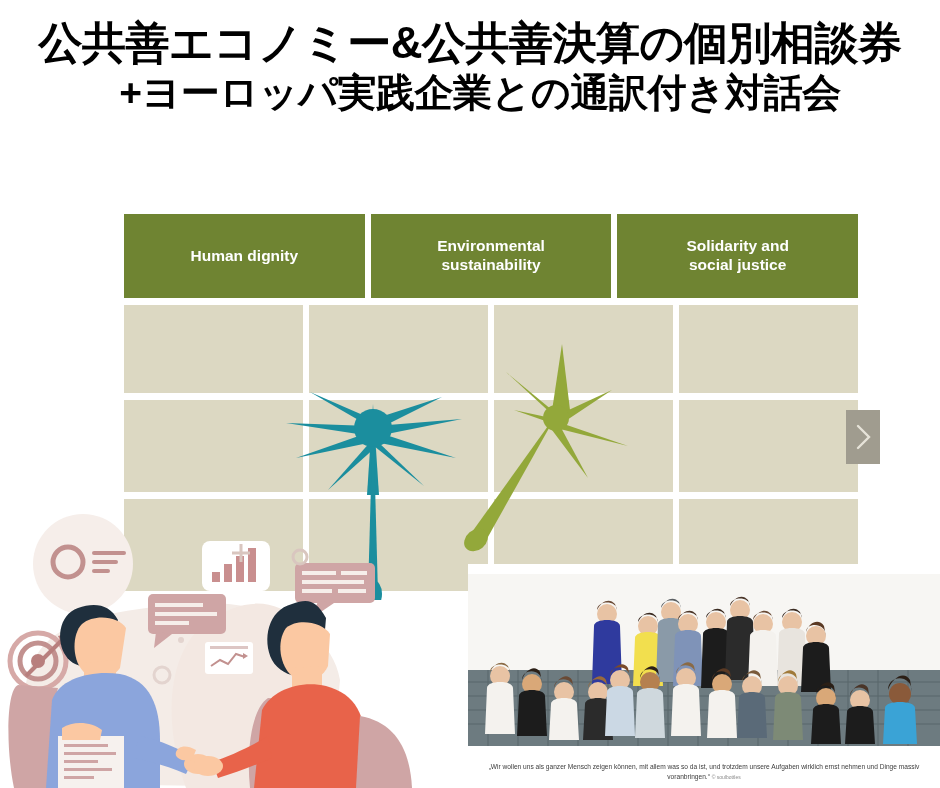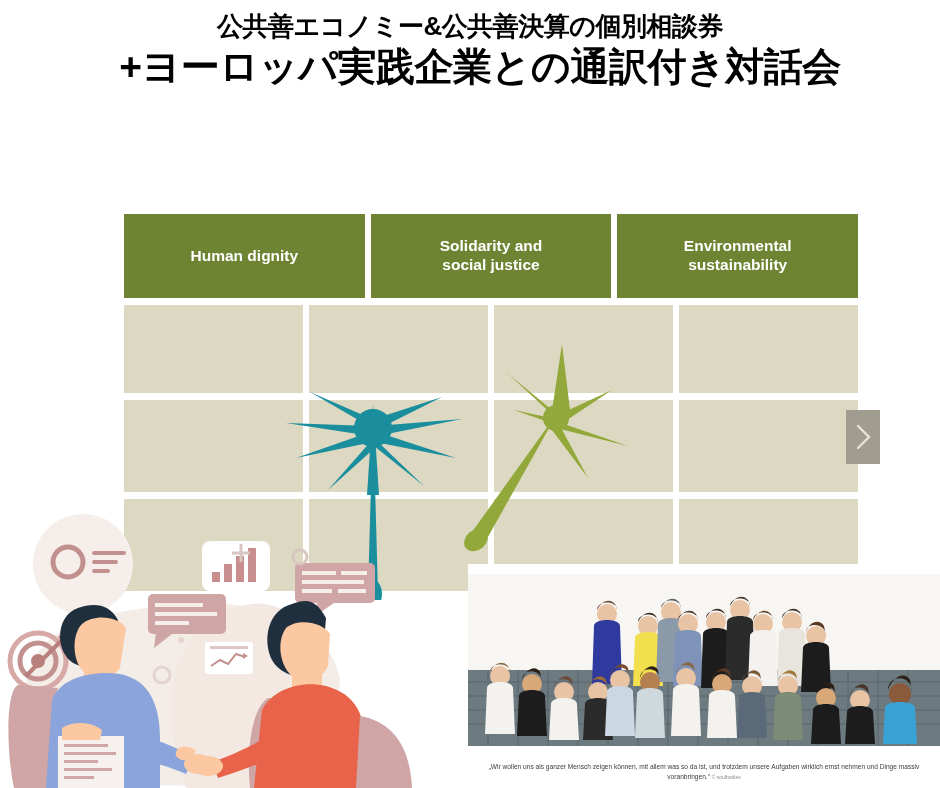--- a/index.html
+++ b/index.html
@@ -14,21 +14,21 @@
   
   #title-block {
     position: absolute; left: 0; top: 12px; width: 940px;
     text-align: center;
     color: #000;
     font-weight: bold;
     line-height: 1.12;
     letter-spacing: -0.5px;
   }
   .title-line { display: block; font-size: 38px; font-weight: 700; white-space: nowrap; }
-  #title-line-1 { font-size: 26px; }
+  #title-line-1 { font-size: 44px; margin-top: 6px; }
   #title-line-2 { font-size: 38px; }
   #title-line-3 { font-size: 39px; margin-top: 4px; margin-left: 20px; }
 
   
   #matrix {
     position: absolute; left: 124px; top: 214px;
     width: 734px; height: 386px;
   }
   #matrix-head { display: flex; gap: 6px; height: 84px; }
   .head-cell {
@@ -93,28 +93,28 @@
   </div>
 
   <div id="matrix">
 
     <div id="matrix-head">
       <div class="head-cell">
         <span>Human dignity</span>
       </div>
       <div class="head-cell">
         <span>
-          <span>Solidarity and</span><br>
-          <span>social justice</span>
+          <span>Environmental</span><br>
+          <span>sustainability</span>
         </span>
       </div>
       <div class="head-cell">
         <span>
-          <span>Environmental</span><br>
-          <span>sustainability</span>
+          <span>Solidarity and</span><br>
+          <span>social justice</span>
         </span>
       </div>
     </div>
 
     <div class="matrix-row r1">
       <div class="body-cell"></div>
       <div class="body-cell"></div>
       <div class="body-cell"></div>
       <div class="body-cell"></div>
     </div>

